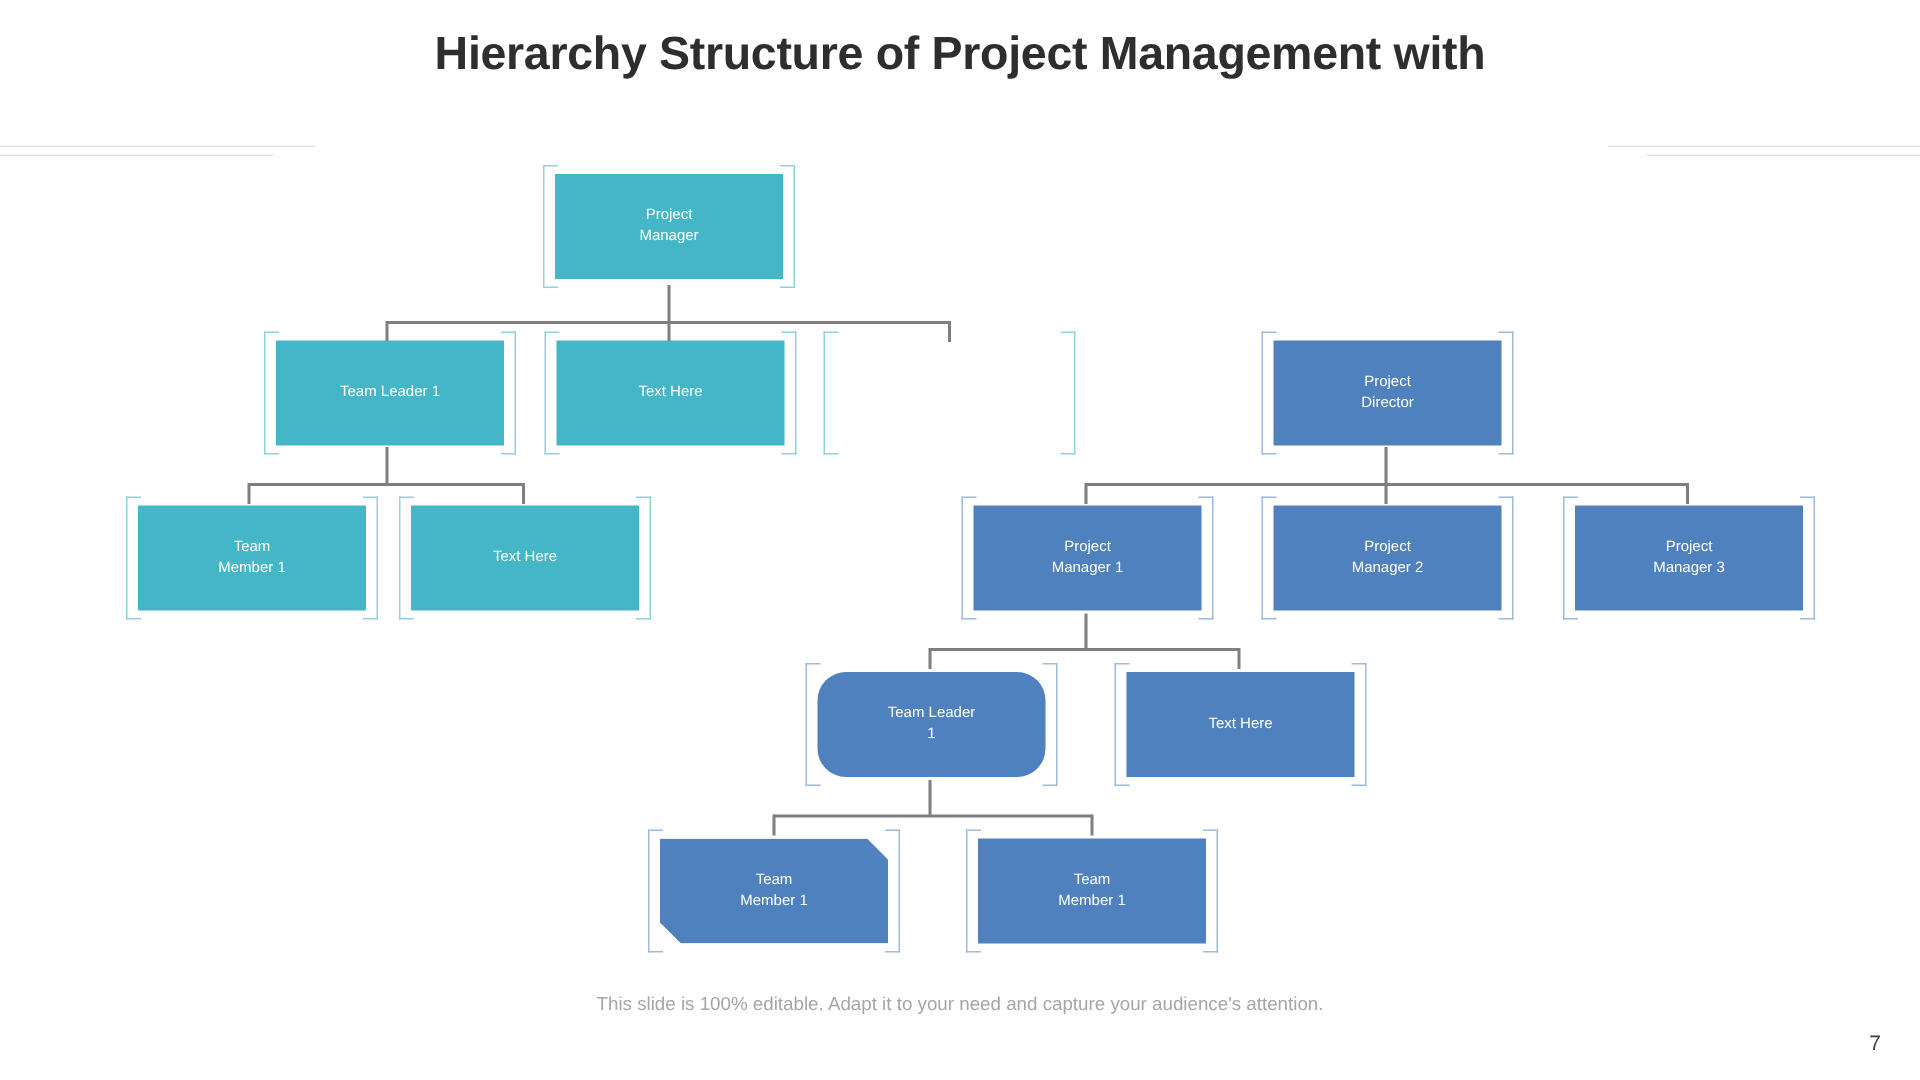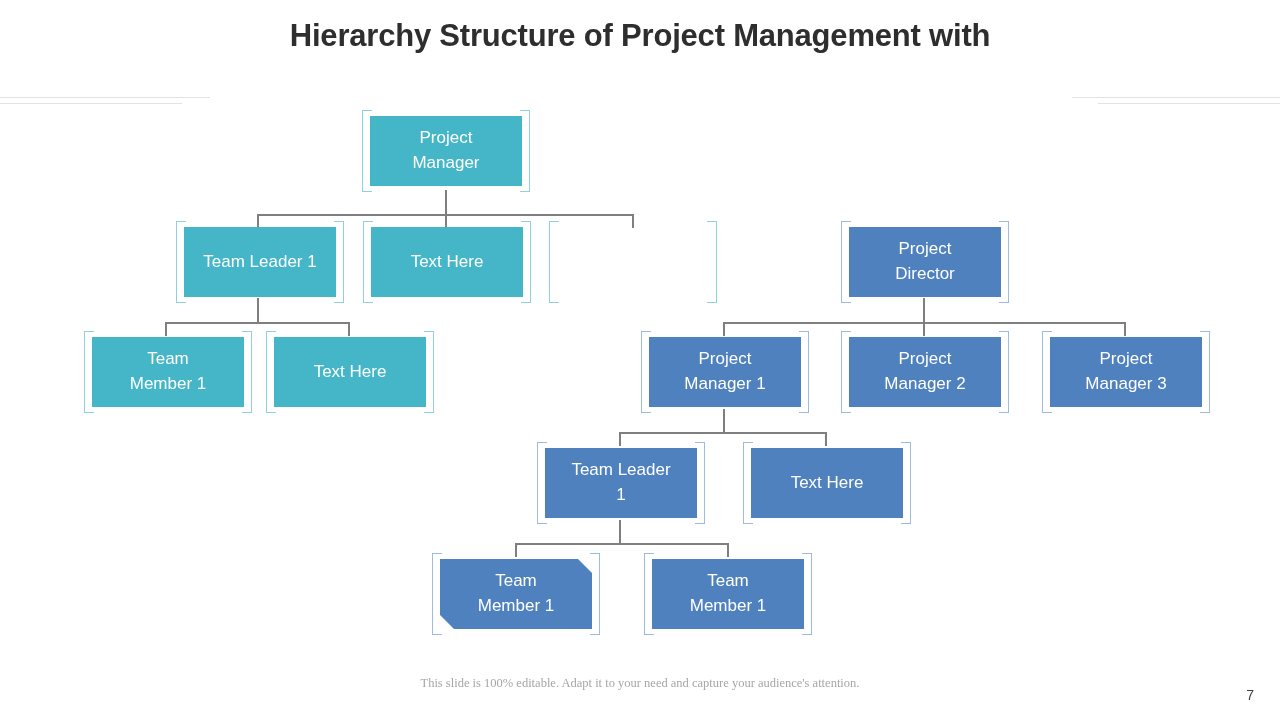--- a/index.html
+++ b/index.html
@@ -53,21 +53,21 @@
 
   
   .node {
     position: absolute;
     box-sizing: border-box;
     display: flex;
     align-items: center;
     justify-content: center;
     text-align: center;
     color: #ffffff;
-    font-size: 17px;
+    font-size: 10px;
     line-height: 1.45;
     padding: 4px 8px;
     white-space: pre-line;
   }
   .node.teal { background: #45b6c8; }
   .node.blue { background: #4e81be; }
   .node.bevel {
     clip-path: polygon(0 0, calc(100% - 14px) 0, 100% 14px, 100% 100%, 14px 100%, 0 calc(100% - 14px));
   }
 
@@ -95,25 +95,24 @@
     border-right: 1.5px solid currentColor;
   }
   .bracket.teal { color: #8fd2dd; }
   .bracket.blue { color: #9dbbdc; }
 
   
   #footer-note {
     position: absolute;
     left: 0;
     right: 0;
-    top: 676px;
+    top: 662px;
     text-align: center;
     font-size: 12.5px;
     color: #a6a6a6;
-    font-family: Liberation Serif, serif;
   }
   #page-number {
     position: absolute;
     right: 26px;
     top: 687px;
     font-size: 14px;
     color: #404040;
   }
 </style>
 </head>
@@ -188,21 +187,21 @@
 
   <div class="bracket blue" style="left:841px; top:331px; width:168px; height:82px;"></div>
   <div class="node blue" style="left:849px; top:337px; width:152px; height:70px;">Project
 Manager 2</div>
 
   <div class="bracket blue" style="left:1042px; top:331px; width:168px; height:82px;"></div>
   <div class="node blue" style="left:1050px; top:337px; width:152px; height:70px;">Project
 Manager 3</div>
 
   <div class="bracket blue" style="left:537px; top:442px; width:168px; height:82px;"></div>
-  <div class="node blue" style="left:545px; top:448px; width:152px; height:70px;">Team Leader
+  <div class="node blue" style="left:545px; top:448px; width:152px; height:70px;border-radius:19px;">Team Leader
 1</div>
 
   <div class="bracket blue" style="left:743px; top:442px; width:168px; height:82px;"></div>
   <div class="node blue" style="left:751px; top:448px; width:152px; height:70px;">Text Here</div>
 
   <div class="bracket blue" style="left:432px; top:553px; width:168px; height:82px;"></div>
   <div class="node blue bevel" style="left:440px; top:559px; width:152px; height:70px;">Team
 Member 1</div>
 
   <div class="bracket blue" style="left:644px; top:553px; width:168px; height:82px;"></div>

